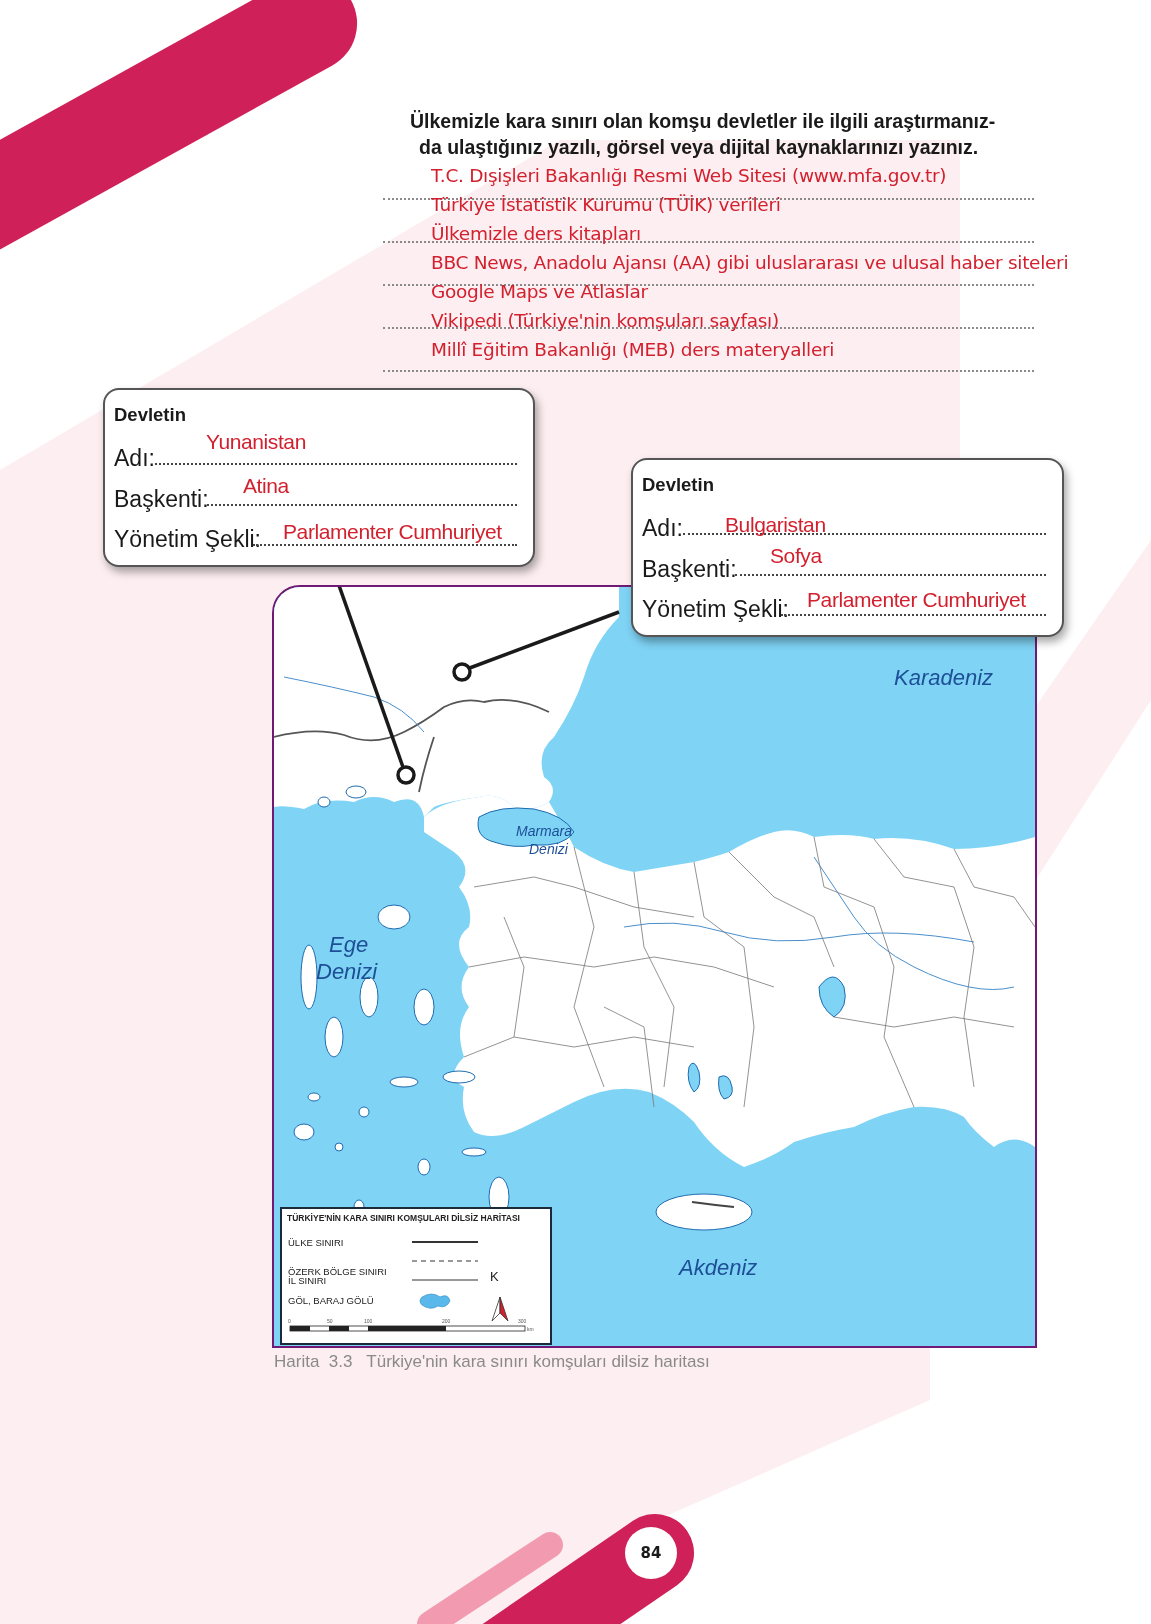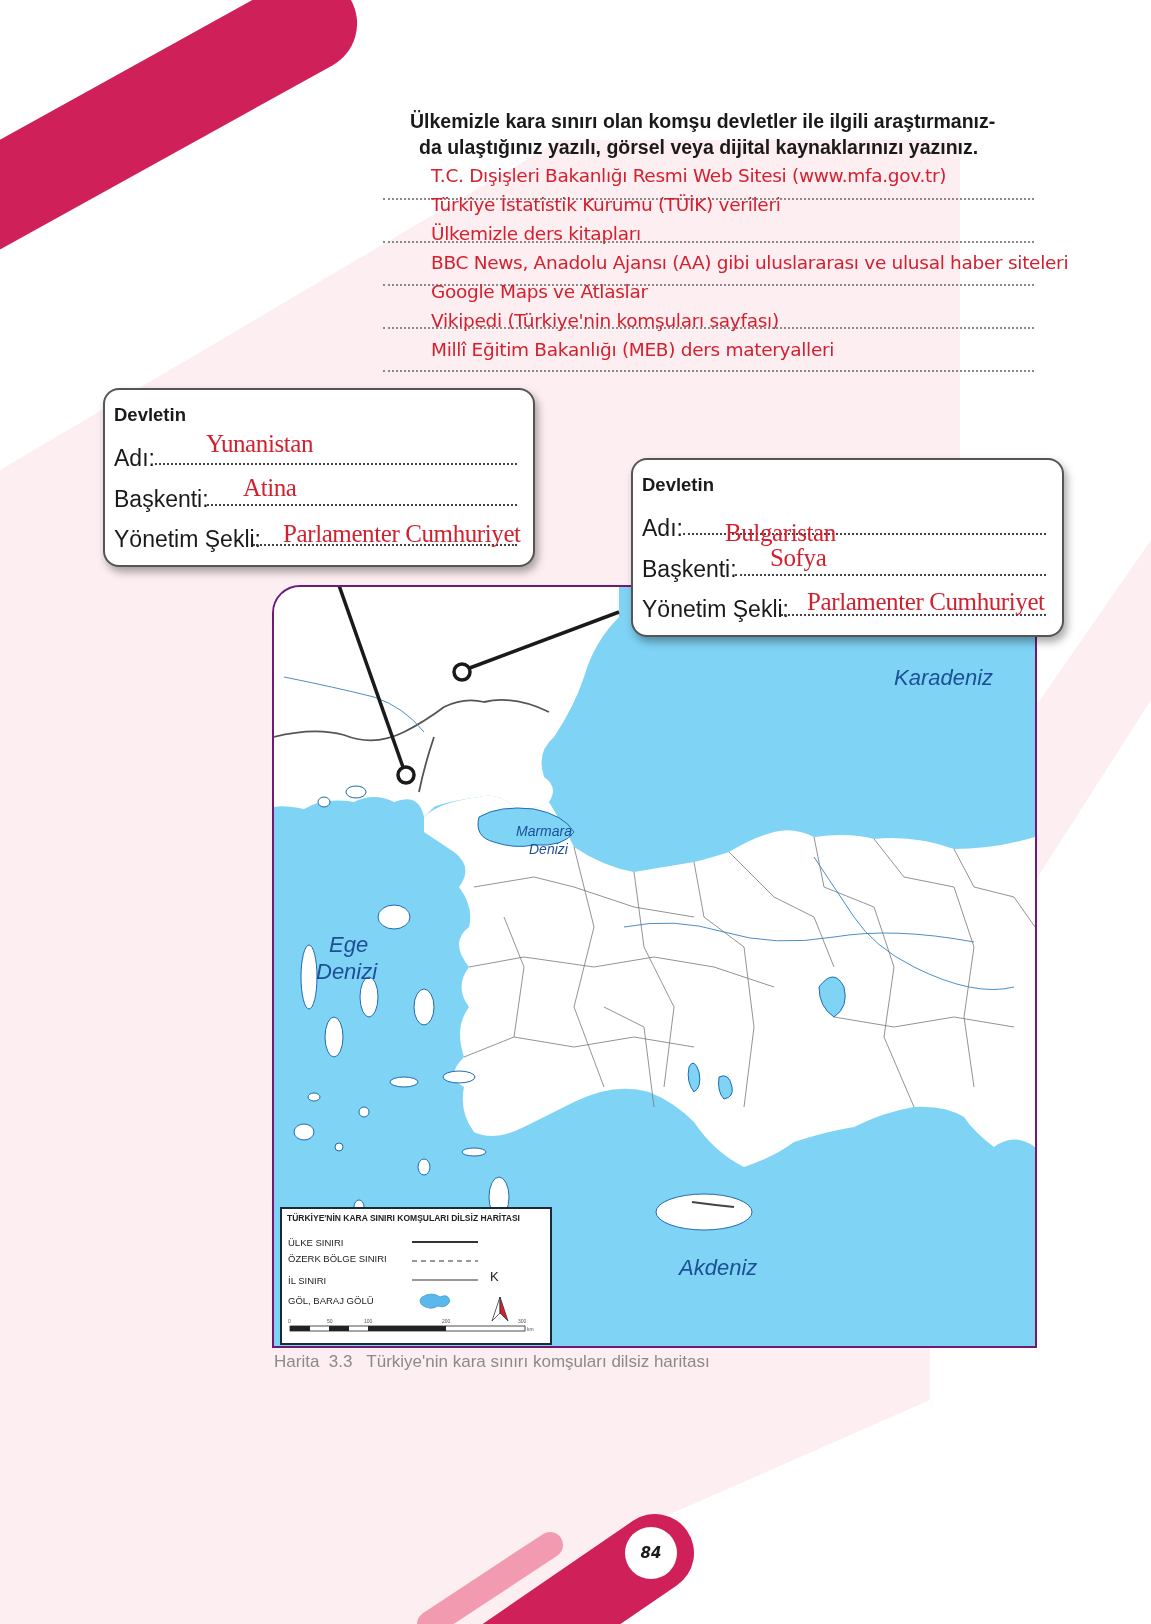--- a/index.html
+++ b/index.html
@@ -14,31 +14,31 @@
   .question .l1 { padding-left:27px; display:block; white-space:nowrap; }
   .question .l2 { display:block; white-space:nowrap;margin-left:36px; }
 
   .dotline { position:absolute; left:383px; width:651px; height:0; border-bottom:2px dotted #8a8a8a; }
   .answer { position:absolute; left:431px; color:#d3202e; font-family:"DejaVu Sans", sans-serif; font-size:18.5px; white-space:nowrap; letter-spacing:-0.3px; }
 
   .info-box { position:absolute; background:#fff; border:2px solid #555; border-radius:16px; box-shadow:3px 5px 8px rgba(0,0,0,0.35); }
   .info-box .title { position:absolute; font-weight:bold; font-size:18.5px; color:#1a1a1a; }
   .info-box .row { position:absolute; font-size:23px; color:#1a1a1a; white-space:nowrap; }
   .info-box .dots { position:absolute; height:0; border-bottom:2px dotted #444; }
-  .info-box .val { position:absolute; color:#d3202e; font-family:Liberation Serif, serif; font-size:25px; white-space:nowrap; letter-spacing:-0.4px; }
+  .info-box .val { position:absolute; color:#d3202e; font-family:Liberation Sans, sans-serif; font-size:21px; white-space:nowrap; letter-spacing:-0.4px; }
 
   .map { position:absolute; left:272px; top:585px; width:761px; height:759px; border:2px solid #701a75; border-radius:28px 0 0 0; overflow:hidden; background:#7fd3f5; }
   .legend { position:absolute; left:6px; top:620px; width:268px; height:134px; background:#fff; border:2px solid #1a2a3a; }
   .legend .ltitle { position:absolute; left:5px; top:4px; font-size:8.5px; font-weight:bold; color:#222; white-space:nowrap; }
   .legend .litem { position:absolute; left:6px; font-size:9.5px; color:#222; white-space:nowrap; }
   .legend .lscale { position:absolute; font-size:5px; color:#555; }
   .sea-label { position:absolute; color:#1d4f96; font-style:italic; font-size:22px; white-space:nowrap; }
   .caption { position:absolute; left:274px; top:1352px; font-size:17px; color:#8a8a8a; white-space:nowrap; }
 
-  .page-num { position:absolute; left:625px; top:1527px; width:52px; height:52px; border-radius:50%; background:#fff; display:flex; align-items:center; justify-content:center; font-family:"DejaVu Sans", sans-serif; font-weight:bold; font-size:15px; color:#1a1a1a;font-style:italic; }
+  .page-num { position:absolute; left:625px; top:1527px; width:52px; height:52px; border-radius:50%; background:#fff; display:flex; align-items:center; justify-content:center; font-family:"DejaVu Sans", sans-serif; font-weight:bold; font-size:15px; color:#1a1a1a; }
 </style>
 </head>
 <body>
 
 <svg class="bg-layer" viewBox="0 0 1151 1624">
   <polygon points="0,470 560,140 960,140 960,700 0,1260" fill="#fdeef1"></polygon>
   <path d="M 560 140 Q 960 180 930 700 L 930 1400 L 420 1624 L 0 1624 L 0 1260 Z" fill="#fdeef1"></path>
   <polygon points="1151,540 1151,700 560,1624 400,1624" fill="#fdeef1"></polygon>
   <polygon points="0,1300 0,1624 150,1624" fill="#fdeef1"></polygon>
 
@@ -141,21 +141,21 @@
   <div class="sea-label" style="left:620px;top:78px">Karadeniz</div>
   <div class="sea-label" style="left:242px;top:236px;font-size:14px">Marmara</div>
   <div class="sea-label" style="left:255px;top:254px;font-size:14px">Denizi</div>
   <div class="sea-label" style="left:55px;top:345px">Ege</div>
   <div class="sea-label" style="left:42px;top:372px">Denizi</div>
   <div class="sea-label" style="left:405px;top:668px">Akdeniz</div>
 
   <div class="legend">
     <div class="ltitle">TÜRKİYE'NİN KARA SINIRI KOMŞULARI DİLSİZ HARİTASI</div>
     <div class="litem" style="top:28px">ÜLKE SINIRI</div>
-    <div class="litem" style="top:44px">ÖZERK BÖLGE SINIRI</div>
+    <div class="litem" style="top:57px">ÖZERK BÖLGE SINIRI</div>
     <div class="litem" style="top:66px">İL SINIRI</div>
     <div class="litem" style="top:86px">GÖL, BARAJ GÖLÜ</div>
     <svg style="position:absolute;left:0;top:0" width="268" height="134">
       <line x1="130" y1="33" x2="196" y2="33" stroke="#333" stroke-width="2"></line>
       <line x1="130" y1="52" x2="196" y2="52" stroke="#333" stroke-width="1" stroke-dasharray="5,4"></line>
       <line x1="130" y1="71" x2="196" y2="71" stroke="#333" stroke-width="1"></line>
       <path d="M140 88 Q150 82 158 88 Q166 84 168 92 Q164 100 156 97 Q148 102 140 96 Q136 92 140 88 Z" fill="#5bb8ea" stroke="#2a88c5" stroke-width="0.6"></path>
       <path d="M218 88 L210 112 L218 104 Z" fill="#fff" stroke="#333" stroke-width="0.8"></path>
       <path d="M218 88 L226 112 L218 104 Z" fill="#d3202e" stroke="#333" stroke-width="0.8"></path>
       <rect x="8" y="117" width="235" height="5" fill="#fff" stroke="#222" stroke-width="0.8"></rect>
@@ -183,21 +183,21 @@
   <div class="val" style="left:138px;top:84px">Atina</div>
   <div class="row" style="left:9px;top:136px">Yönetim Şekli:</div>
   <div class="dots" style="left:148px;width:264px;top:154px"></div>
   <div class="val" style="left:178px;top:130px">Parlamenter Cumhuriyet</div>
 </div>
 
 <div class="info-box" style="left:631px;top:458px;width:429px;height:175px">
   <div class="title" style="left:9px;top:14px">Devletin</div>
   <div class="row" style="left:9px;top:55px">Adı:</div>
   <div class="dots" style="left:50px;width:363px;top:73px"></div>
-  <div class="val" style="left:92px;top:59px">Bulgaristan</div>
+  <div class="val" style="left:92px;top:53px">Bulgaristan</div>
   <div class="row" style="left:9px;top:96px">Başkenti:</div>
   <div class="dots" style="left:102px;width:311px;top:114px"></div>
   <div class="val" style="left:137px;top:84px">Sofya</div>
   <div class="row" style="left:9px;top:136px">Yönetim Şekli:</div>
   <div class="dots" style="left:148px;width:265px;top:154px"></div>
   <div class="val" style="left:174px;top:128px">Parlamenter Cumhuriyet</div>
 </div>
 
 <div class="caption" style="white-space:pre">Harita  3.3   Türkiye'nin kara sınırı komşuları dilsiz haritası</div>
 

